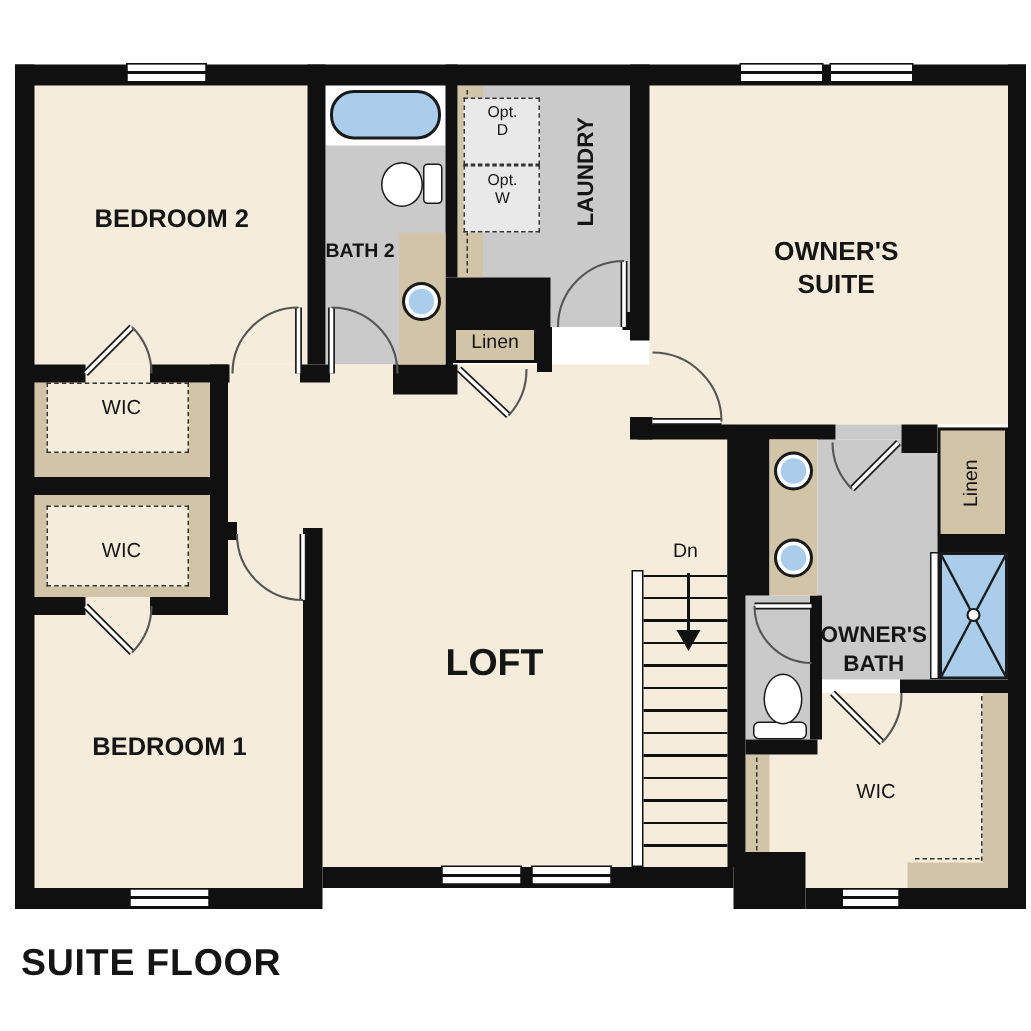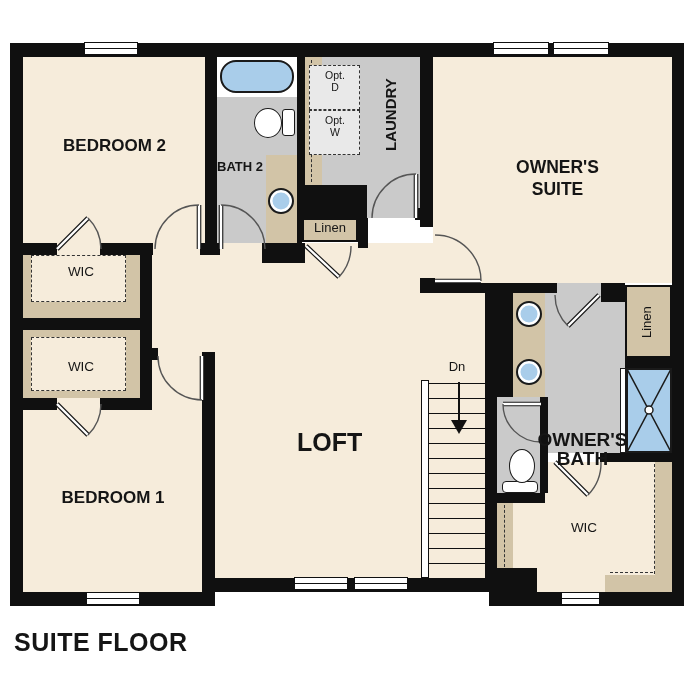--- a/index.html
+++ b/index.html
@@ -212,17 +212,17 @@
   <div class="lbl" style="left:490px;top:156px;width:135px;font-size:17.5px;line-height:22px;">OWNER'S SUITE</div>
   <div class="lbl-n" style="left:321px;top:70px;width:28px;font-size:10.5px;">Opt. D</div>
   <div class="lbl-n" style="left:321px;top:115px;width:28px;font-size:10.5px;">Opt. W</div>
   <div class="lbl-n" style="left:302px;top:221px;width:56px;font-size:13px;">Linen</div>
   <div class="lbl-n vert" style="left:640px;top:294px;width:20px;height:56px;font-size:13px;">Linen</div>
   <div class="lbl-n" style="left:56px;top:265px;width:50px;font-size:13.5px;">WIC</div>
   <div class="lbl-n" style="left:56px;top:360px;width:50px;font-size:13.5px;">WIC</div>
   <div class="lbl-n" style="left:559px;top:521px;width:50px;font-size:13.5px;">WIC</div>
   <div class="lbl" style="left:297px;top:428px;width:60px;font-size:25px;">LOFT</div>
   <div class="lbl" style="left:43px;top:488px;width:140px;font-size:17px;">BEDROOM 1</div>
-  <div class="lbl" style="left:535px;top:430px;width:95px;font-size:19px;line-height:19px;">OWNER'S BATH</div>
+  <div class="lbl" style="left:535px;top:414px;width:95px;font-size:15px;line-height:19px;">OWNER'S BATH</div>
   <div class="lbl-n" style="left:443px;top:360px;width:28px;font-size:13px;">Dn</div>
 
   <div id="title">SUITE FLOOR</div>
 </div>
 
 </body></html>

